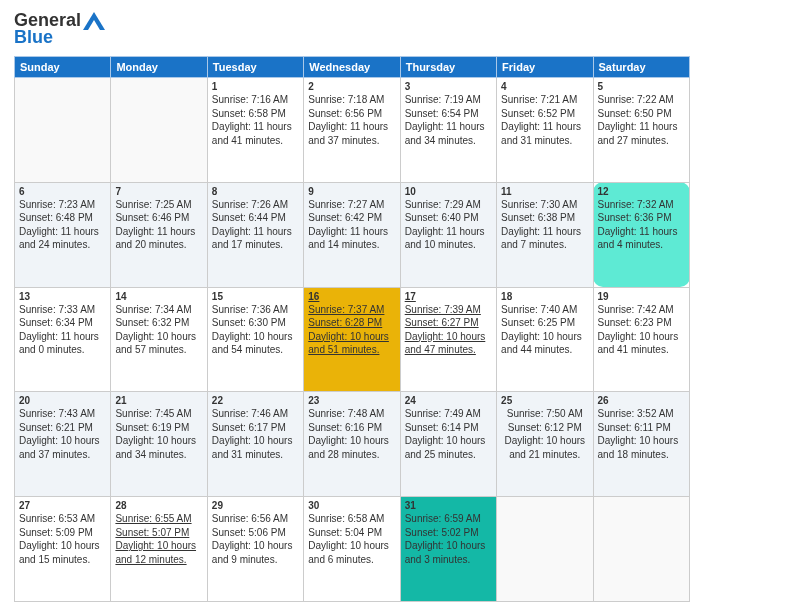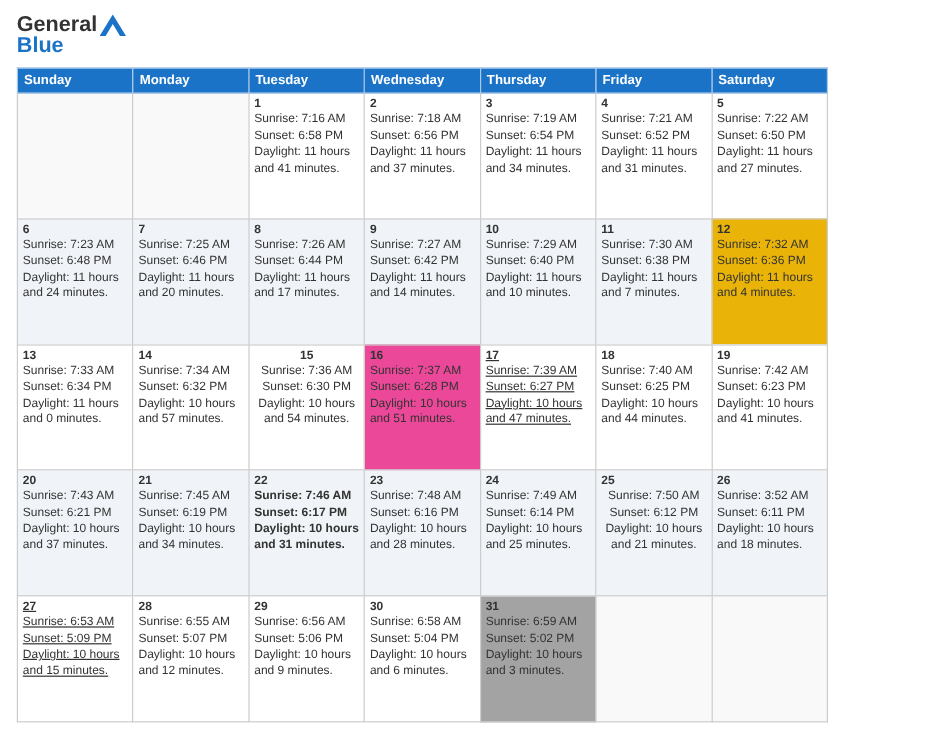--- a/index.html
+++ b/index.html
@@ -192,47 +192,47 @@
             <div class="day-info" style="white-space: pre-line;">Sunrise: 7:29 AM
 Sunset: 6:40 PM
 Daylight: 11 hours and 10 minutes.</div>
           </td>
           <td style="background: rgb(240, 244, 248);">
             <span class="day-num">11</span>
             <div class="day-info" style="white-space: pre-line;">Sunrise: 7:30 AM
 Sunset: 6:38 PM
 Daylight: 11 hours and 7 minutes.</div>
           </td>
-          <td style="background: #eab308;">
+          <td style="background: #5eead4; border-radius: 10px;">
             <span class="day-num">12</span>
             <div class="day-info" style="white-space: pre-line;">Sunrise: 7:32 AM
 Sunset: 6:36 PM
 Daylight: 11 hours and 4 minutes.</div>
           </td>
         </tr>
         <tr>
           <td style="background: rgb(255, 255, 255);">
             <span class="day-num">13</span>
             <div class="day-info" style="white-space: pre-line;">Sunrise: 7:33 AM
 Sunset: 6:34 PM
 Daylight: 11 hours and 0 minutes.</div>
           </td>
           <td style="background: rgb(255, 255, 255);">
             <span class="day-num">14</span>
             <div class="day-info" style="white-space: pre-line;">Sunrise: 7:34 AM
 Sunset: 6:32 PM
 Daylight: 10 hours and 57 minutes.</div>
           </td>
-          <td style="background: rgb(255, 255, 255); text-align: center;">
+          <td style="background: rgb(255, 255, 255);">
             <span class="day-num">15</span>
             <div class="day-info" style="white-space: pre-line;">Sunrise: 7:36 AM
 Sunset: 6:30 PM
 Daylight: 10 hours and 54 minutes.</div>
           </td>
-          <td style="background: #ec4899;">
+          <td style="background: #eab308; text-decoration: underline;">
             <span class="day-num">16</span>
             <div class="day-info" style="white-space: pre-line;">Sunrise: 7:37 AM
 Sunset: 6:28 PM
 Daylight: 10 hours and 51 minutes.</div>
           </td>
           <td style="background: rgb(255, 255, 255); text-decoration: underline;">
             <span class="day-num">17</span>
             <div class="day-info" style="white-space: pre-line;">Sunrise: 7:39 AM
 Sunset: 6:27 PM
 Daylight: 10 hours and 47 minutes.</div>
@@ -258,21 +258,21 @@
 Daylight: 10 hours and 37 minutes.</div>
           </td>
           <td style="background: rgb(240, 244, 248);">
             <span class="day-num">21</span>
             <div class="day-info" style="white-space: pre-line;">Sunrise: 7:45 AM
 Sunset: 6:19 PM
 Daylight: 10 hours and 34 minutes.</div>
           </td>
           <td style="background: rgb(240, 244, 248);">
             <span class="day-num">22</span>
-            <div class="day-info" style="white-space: pre-line; font-weight: bold;">Sunrise: 7:46 AM
+            <div class="day-info" style="white-space: pre-line;">Sunrise: 7:46 AM
 Sunset: 6:17 PM
 Daylight: 10 hours and 31 minutes.</div>
           </td>
           <td style="background: rgb(240, 244, 248);">
             <span class="day-num">23</span>
             <div class="day-info" style="white-space: pre-line;">Sunrise: 7:48 AM
 Sunset: 6:16 PM
 Daylight: 10 hours and 28 minutes.</div>
           </td>
           <td style="background: rgb(240, 244, 248); margin-top: 47px;">
@@ -288,45 +288,45 @@
 Daylight: 10 hours and 21 minutes.</div>
           </td>
           <td style="background: rgb(240, 244, 248);">
             <span class="day-num">26</span>
             <div class="day-info" style="white-space: pre-line;">Sunrise: 3:52 AM
 Sunset: 6:11 PM
 Daylight: 10 hours and 18 minutes.</div>
           </td>
         </tr>
         <tr>
-          <td style="background: rgb(255, 255, 255); text-decoration: underline;">
+          <td style="background: rgb(255, 255, 255);">
             <span class="day-num">27</span>
             <div class="day-info" style="white-space: pre-line;">Sunrise: 6:53 AM
 Sunset: 5:09 PM
 Daylight: 10 hours and 15 minutes.</div>
           </td>
           <td style="background: rgb(255, 255, 255);">
             <span class="day-num">28</span>
-            <div class="day-info" style="white-space: pre-line;">Sunrise: 6:55 AM
+            <div class="day-info" style="white-space: pre-line; text-decoration: underline;">Sunrise: 6:55 AM
 Sunset: 5:07 PM
 Daylight: 10 hours and 12 minutes.</div>
           </td>
           <td style="background: rgb(255, 255, 255);">
             <span class="day-num">29</span>
             <div class="day-info" style="white-space: pre-line;">Sunrise: 6:56 AM
 Sunset: 5:06 PM
 Daylight: 10 hours and 9 minutes.</div>
           </td>
           <td style="background: rgb(255, 255, 255);">
             <span class="day-num">30</span>
             <div class="day-info" style="white-space: pre-line;">Sunrise: 6:58 AM
 Sunset: 5:04 PM
 Daylight: 10 hours and 6 minutes.</div>
           </td>
-          <td style="background: #a3a3a3; margin-left: 10px;">
+          <td style="background: #14b8a6; margin-left: 10px;">
             <span class="day-num">31</span>
             <div class="day-info" style="white-space: pre-line;">Sunrise: 6:59 AM
 Sunset: 5:02 PM
 Daylight: 10 hours and 3 minutes.</div>
           </td>
           <td class="empty-cell" style="background: rgb(249, 249, 249);"></td>
           <td class="empty-cell" style="background: rgb(249, 249, 249);"></td>
         </tr>
       </tbody>
   </table>

